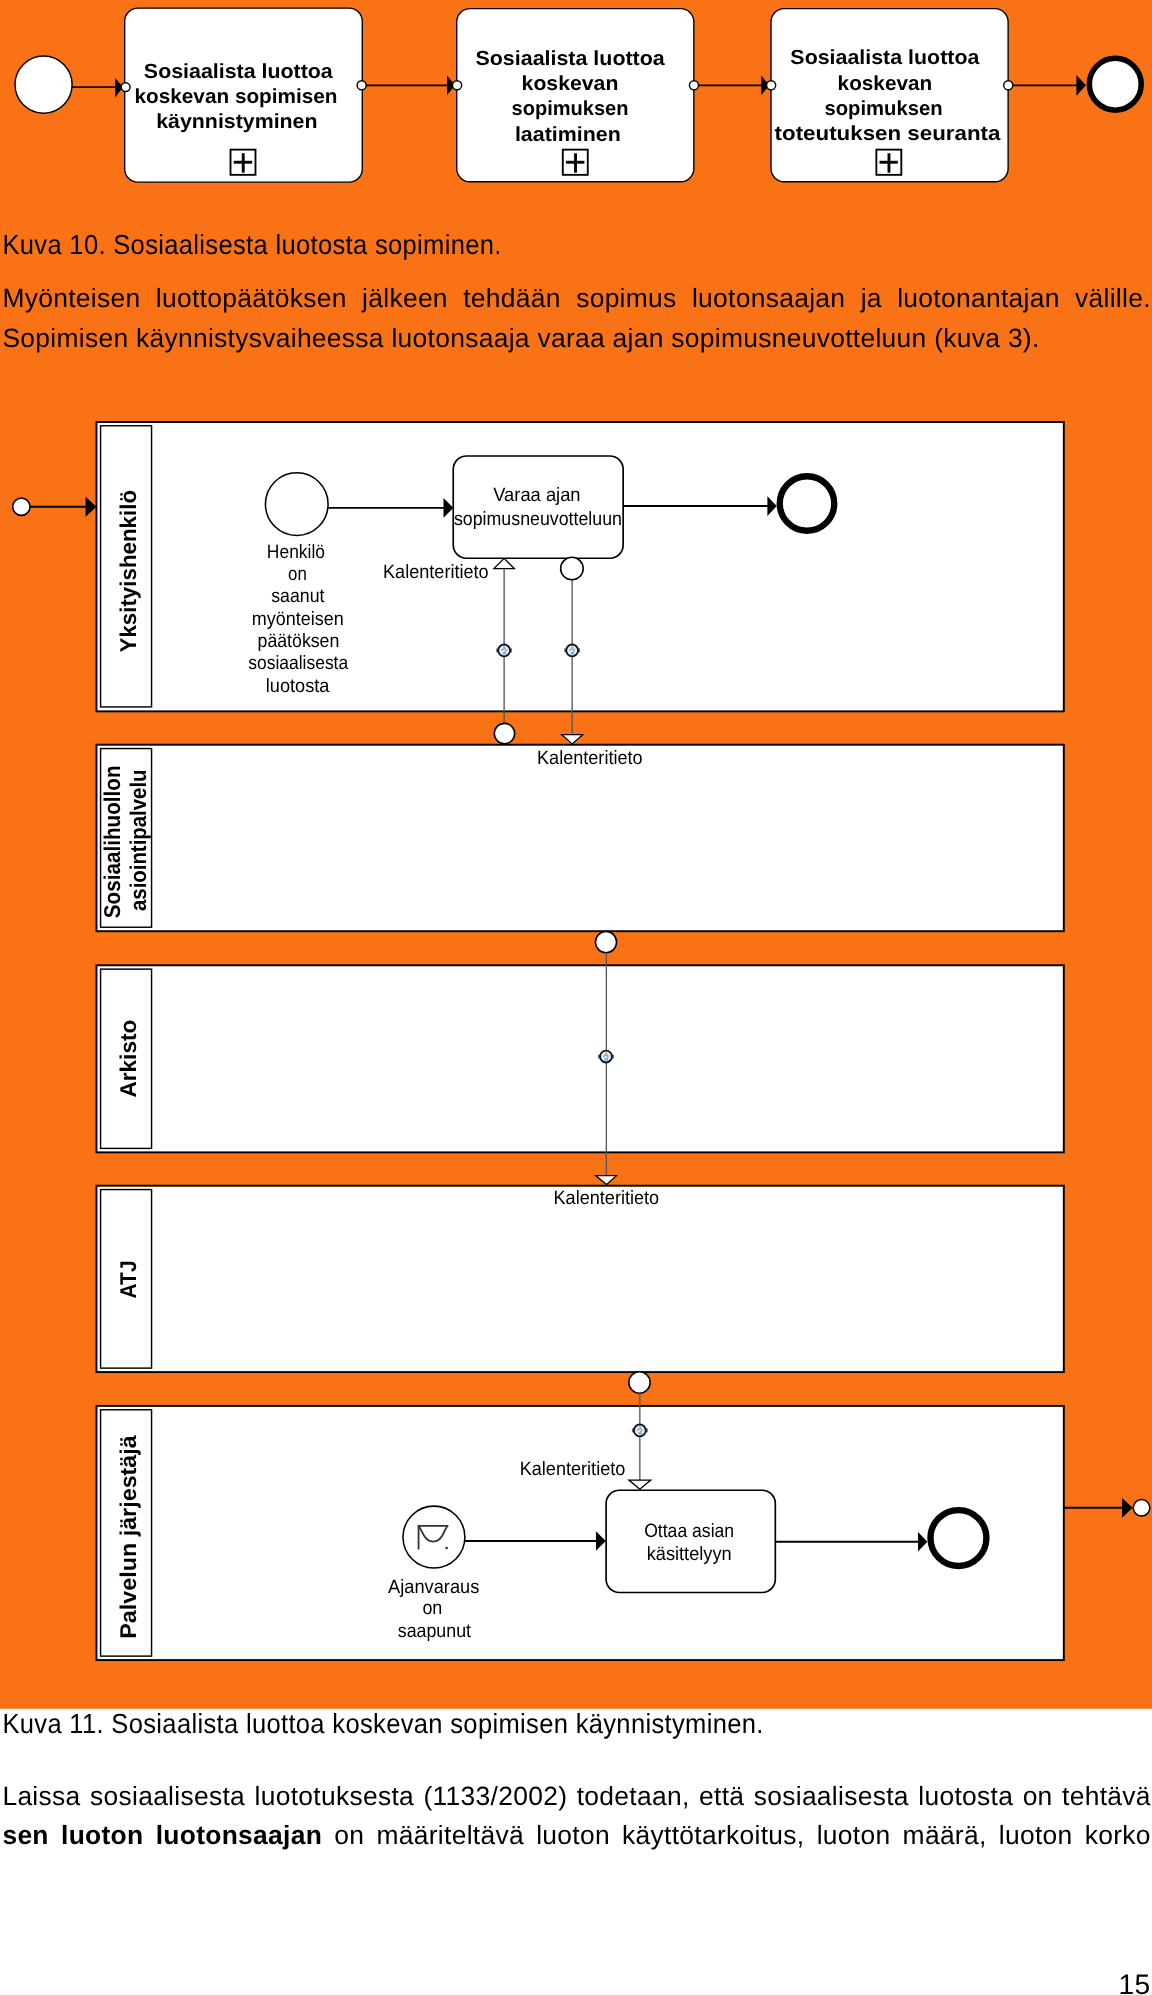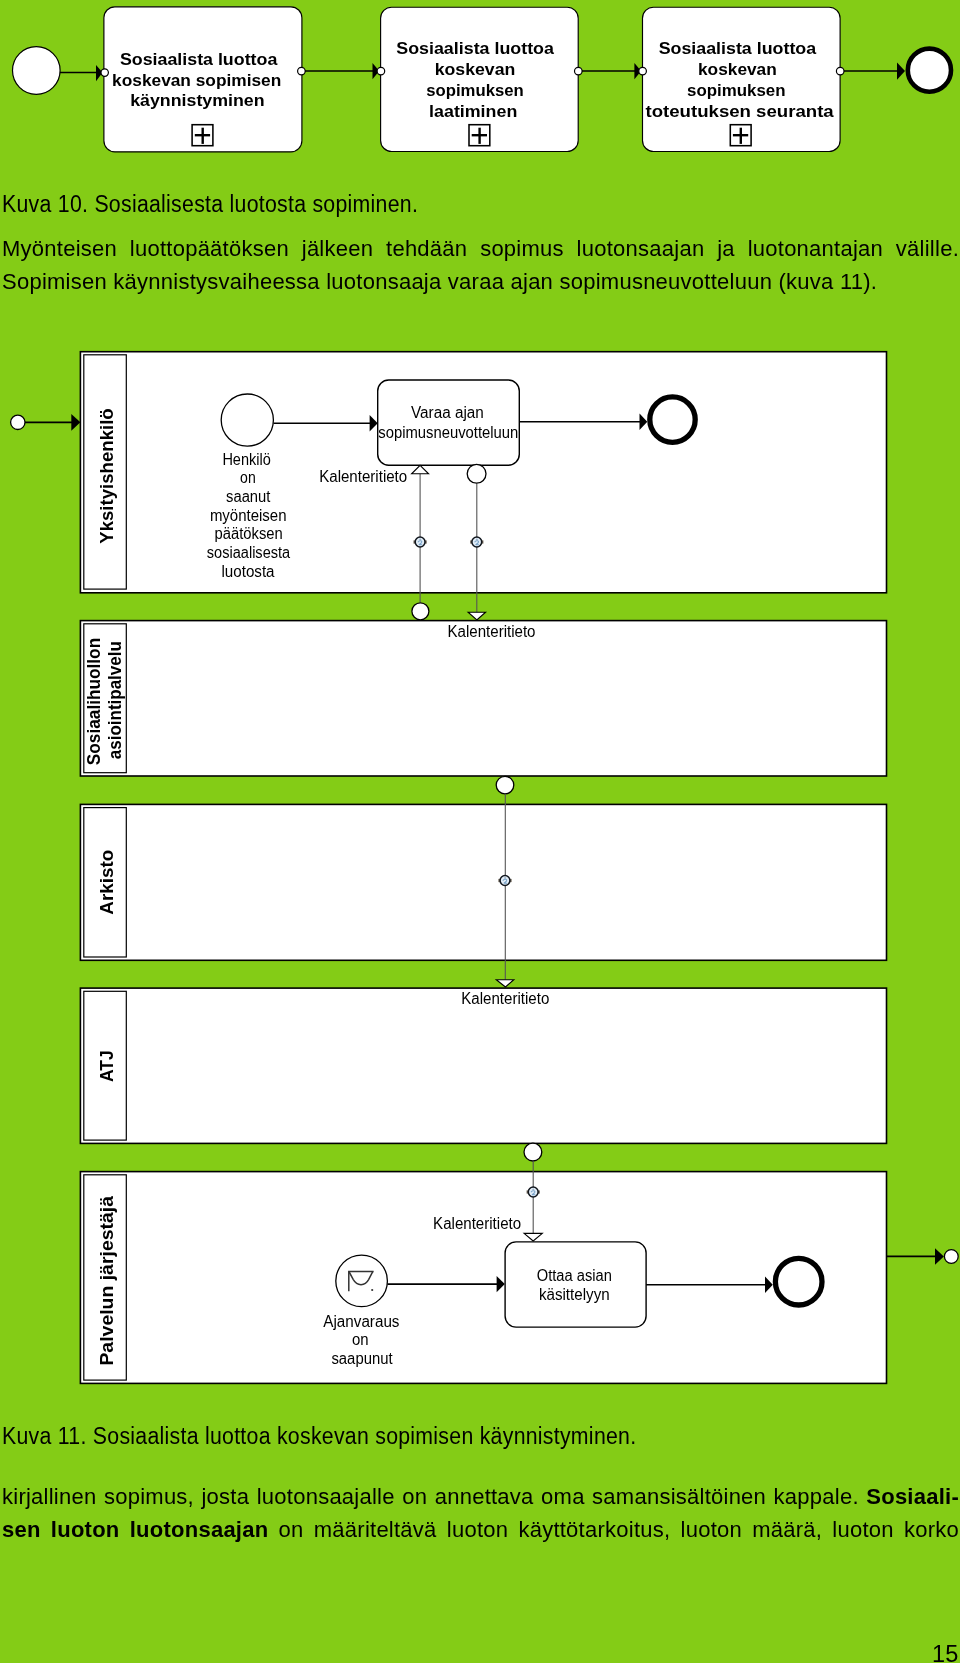--- a/index.html
+++ b/index.html
@@ -1,18 +1,18 @@
 <!DOCTYPE html>
 <html><head>
 <meta charset="utf-8">
 <title>Document page</title>
 <style>
   html,body{margin:0;padding:0;}
   body{width:960px;height:1663px;background:#fff;font-family:"Liberation Sans",sans-serif;position:relative;overflow:hidden;}
-  .page{position:relative;width:960px;height:1663px;background:#84cc16;}
+  .page{position:relative;width:960px;height:1424px;background:#f97316;}
   .abs{position:absolute;}
   .cap{position:absolute;left:2px;font-size:23px;line-height:23px;color:#000;white-space:nowrap;transform-origin:0 0;transform:scaleX(0.925);letter-spacing:0.3px;}
   .body{position:absolute;left:2px;width:957px;font-size:22px;line-height:32.8px;color:#000;letter-spacing:0.25px;}
   .body p{margin:0;text-align:justify;text-align-last:justify;white-space:nowrap;}
   .body p.ragged{text-align:left;text-align-last:left;}
   .pageno{position:absolute;font-size:23.5px;color:#000;letter-spacing:0.3px;}
   svg{display:block;overflow:visible;}
   text{font-family:"Liberation Sans",sans-serif;fill:#000;}
 </style>
 </head>
@@ -79,21 +79,21 @@
       <text x="737.4" y="75.2" textLength="78.8" lengthAdjust="spacingAndGlyphs">koskevan</text>
       <text x="736.3" y="96" textLength="98.5" lengthAdjust="spacingAndGlyphs">sopimuksen</text>
       <text x="739.6" y="116.8" textLength="188.2" lengthAdjust="spacingAndGlyphs">toteutuksen seuranta</text>
     </g>
   </svg>
 
   <div class="cap" style="top:193px;">Kuva 10. Sosiaalisesta luotosta sopiminen.</div>
 
   <div class="body" style="top:233px;">
     <p>Myönteisen luottopäätöksen jälkeen tehdään sopimus luotonsaajan ja luotonantajan välille.</p>
-    <p class="ragged">Sopimisen käynnistysvaiheessa luotonsaaja varaa ajan sopimusneuvotteluun (kuva 11).</p>
+    <p class="ragged">Sopimisen käynnistysvaiheessa luotonsaaja varaa ajan sopimusneuvotteluun (kuva 3).</p>
   </div>
 
   <svg class="abs" style="left:0;top:340px;" width="960" height="1055" viewBox="0 340 960 1055">
     <g stroke="#000" fill="none">
 
       <g>
         <rect x="80.4" y="351.7" width="806.1" height="241.1" stroke-width="1.6" fill="#fff"></rect>
         <rect x="83.8" y="354.8" width="42.5" height="234.3" stroke-width="1.2" fill="#fff"></rect>
         <text transform="translate(113.1,476.0) rotate(-90)" text-anchor="middle" font-size="19" font-weight="bold" textLength="135.5" lengthAdjust="spacingAndGlyphs" fill="#000" stroke="none">Yksityishenkilö</text>
       </g>
@@ -220,18 +220,18 @@
       <text x="319.2" y="481.9" textLength="88" lengthAdjust="spacingAndGlyphs">Kalenteritieto</text>
       <text x="447.5" y="636.5" textLength="88" lengthAdjust="spacingAndGlyphs">Kalenteritieto</text>
       <text x="461.3" y="1003.5" textLength="88" lengthAdjust="spacingAndGlyphs">Kalenteritieto</text>
       <text x="433.1" y="1229.3" textLength="88" lengthAdjust="spacingAndGlyphs">Kalenteritieto</text>
     </g>
   </svg>
 
   <div class="cap" style="top:1425px;">Kuva 11. Sosiaalista luottoa koskevan sopimisen käynnistyminen.</div>
 
   <div class="body" style="top:1481px;">
-    <p>kirjallinen sopimus, josta luotonsaajalle on annettava oma samansisältöinen kappale. <b>Sosiaali-</b></p>
+    <p>Laissa sosiaalisesta luototuksesta (1133/2002) todetaan, että sosiaalisesta luotosta on tehtävä</p>
     <p><b>sen luoton luotonsaajan</b> on määriteltävä luoton käyttötarkoitus, luoton määrä, luoton korko</p>
   </div>
 
   <div class="pageno" style="left:932px;top:1641px;">15</div>
 </div>
 
 </body></html>

